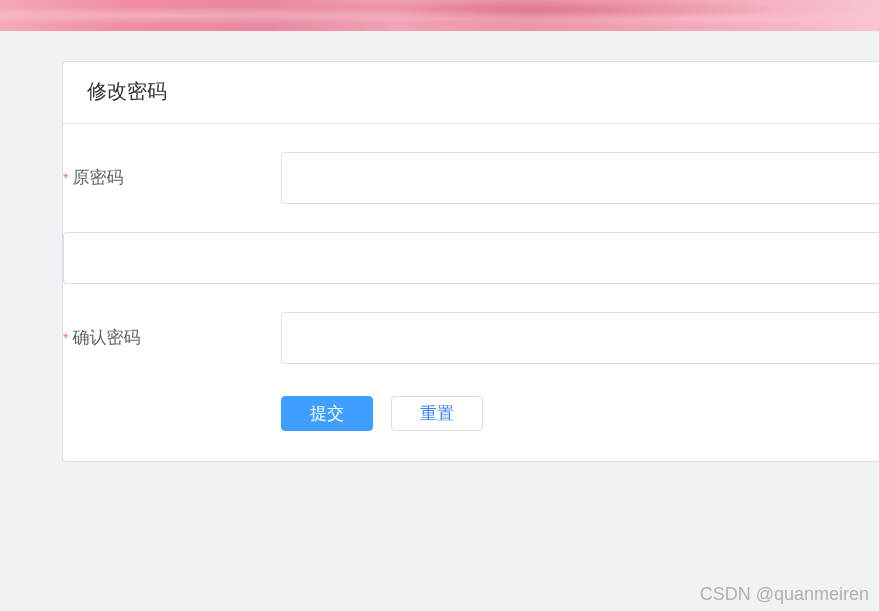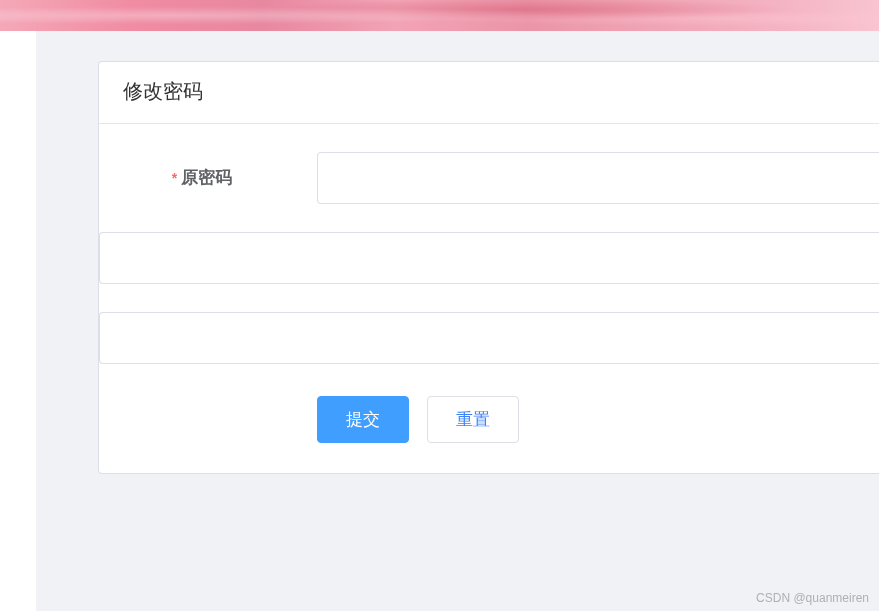--- a/index.html
+++ b/index.html
@@ -30,21 +30,20 @@
       bottom: 0;
       background: radial-gradient(ellipse at 20% 50%, rgba(255,255,255,0.3) 0%, transparent 40%),
                   radial-gradient(ellipse at 60% 30%, rgba(200,50,80,0.3) 0%, transparent 35%),
                   radial-gradient(ellipse at 85% 60%, rgba(255,200,210,0.4) 0%, transparent 30%);
     }
     .content-area {
       background: #f0f2f5;
       padding: 30px 0 0 62px;
       height: 580px;
       position: relative;
-      margin-left: 36px;
     }
     .panel {
       background: #fff;
       border: 1px solid #dcdfe6;
       border-radius: 4px;
       width: 820px;
       border-right: none;
       border-top-right-radius: 0;
       border-bottom-right-radius: 0;
     }
@@ -60,26 +59,25 @@
     .panel-body {
       padding: 28px 0 30px 0;
     }
     .form-item {
       display: flex;
       align-items: center;
       margin-bottom: 28px;
     }
     .form-label {
       width: 218px;
-      text-align: center;
+      text-align: left;
       padding-right: 12px;
       font-size: 17px;
       color: #606266;
       line-height: 40px;
-      font-weight: bold;
     }
     .required-mark {
       color: #f56c6c;
       margin-right: 4px;
       font-size: 14px;
       vertical-align: middle;
     }
     .form-input {
       flex: 1;
       height: 52px;
@@ -94,21 +92,21 @@
       outline: none;
       background: #fff;
     }
     .form-buttons {
       display: flex;
       padding-left: 218px;
       gap: 18px;
       margin-top: 32px;
     }
     .btn {
-      padding: 14px 28px;
+      padding: 8px 28px;
       font-size: 17px;
       border-radius: 4px;
       cursor: pointer;
       border: 1px solid transparent;
       outline: none;
       line-height: 1;
     }
     .btn-primary {
       background: #409eff;
       color: #fff;
@@ -116,21 +114,21 @@
     }
     .btn-default {
       background: #fff;
       color: #3b82f6;
       border-color: #dcdfe6;
     }
     .watermark {
       position: absolute;
       bottom: 6px;
       right: 10px;
-      font-size: 12px;
+      font-size: 18px;
       color: #b0b0b0;
       font-family: Arial, sans-serif;
     }
   </style>
 </head>
 <body>
 
 <div class="header-banner"></div>
 
 <div class="content-area">
@@ -145,20 +143,23 @@
           <span class="required-mark">*</span><span>原密码</span>
         </label>
         <input type="password" class="form-input" value="" style="">
       </div>
 
       <div class="form-item">
         <input type="password" class="form-input" value="" style="">
       </div>
 
       <div class="form-item">
+        <label class="form-label">
+          <span class="required-mark">*</span><span>确认密码</span>
+        </label>
         <input type="password" class="form-input" value="" style="">
       </div>
 
       <div class="form-buttons">
         <button class="btn btn-primary">提交</button>
         <button class="btn btn-default">重置</button>
       </div>
 
     </div>
   </div>

